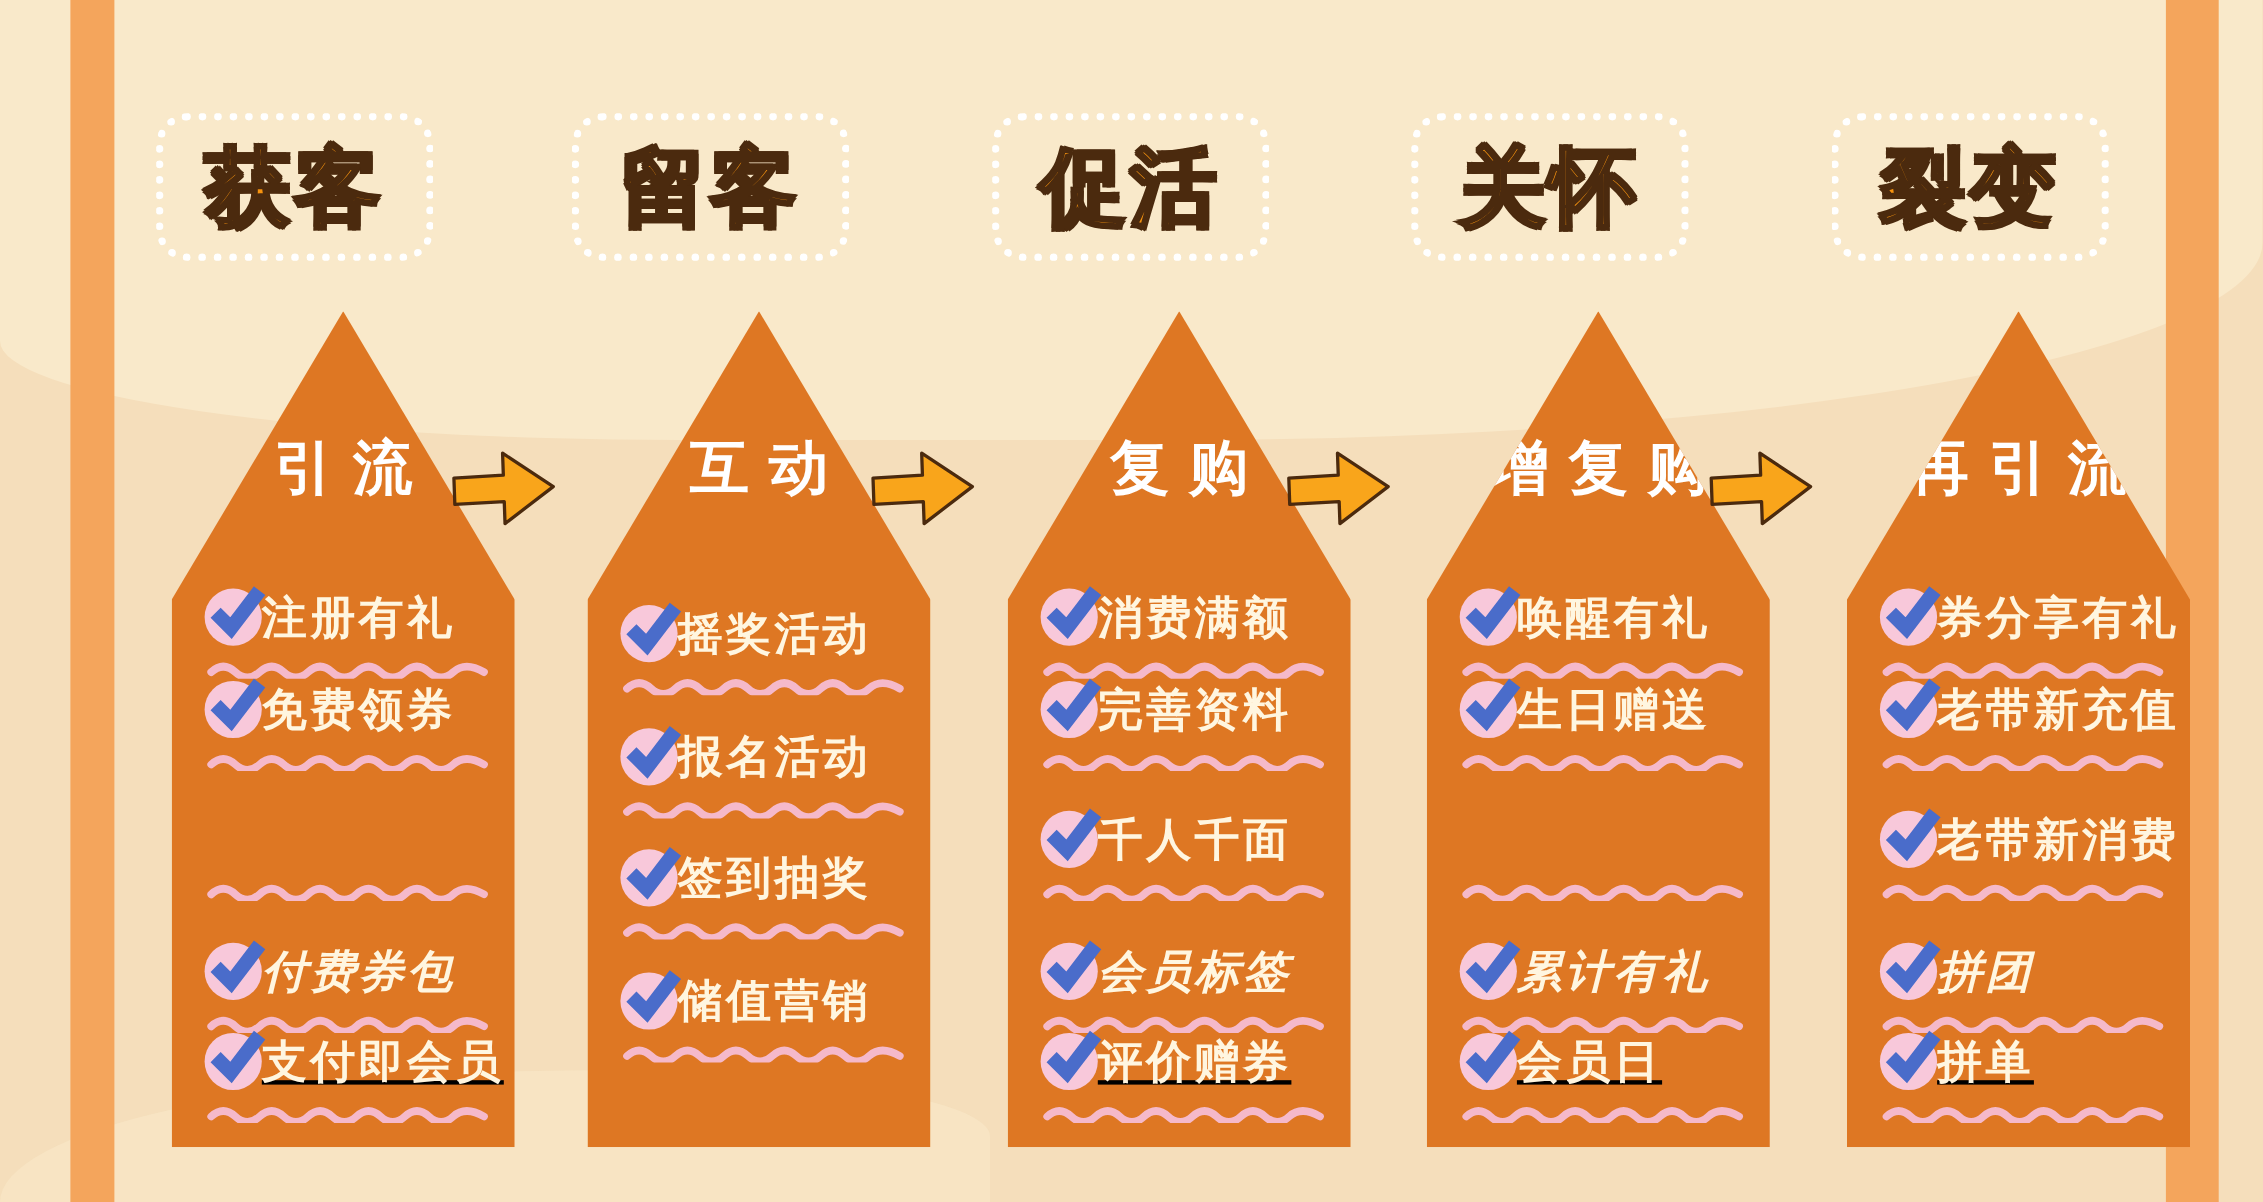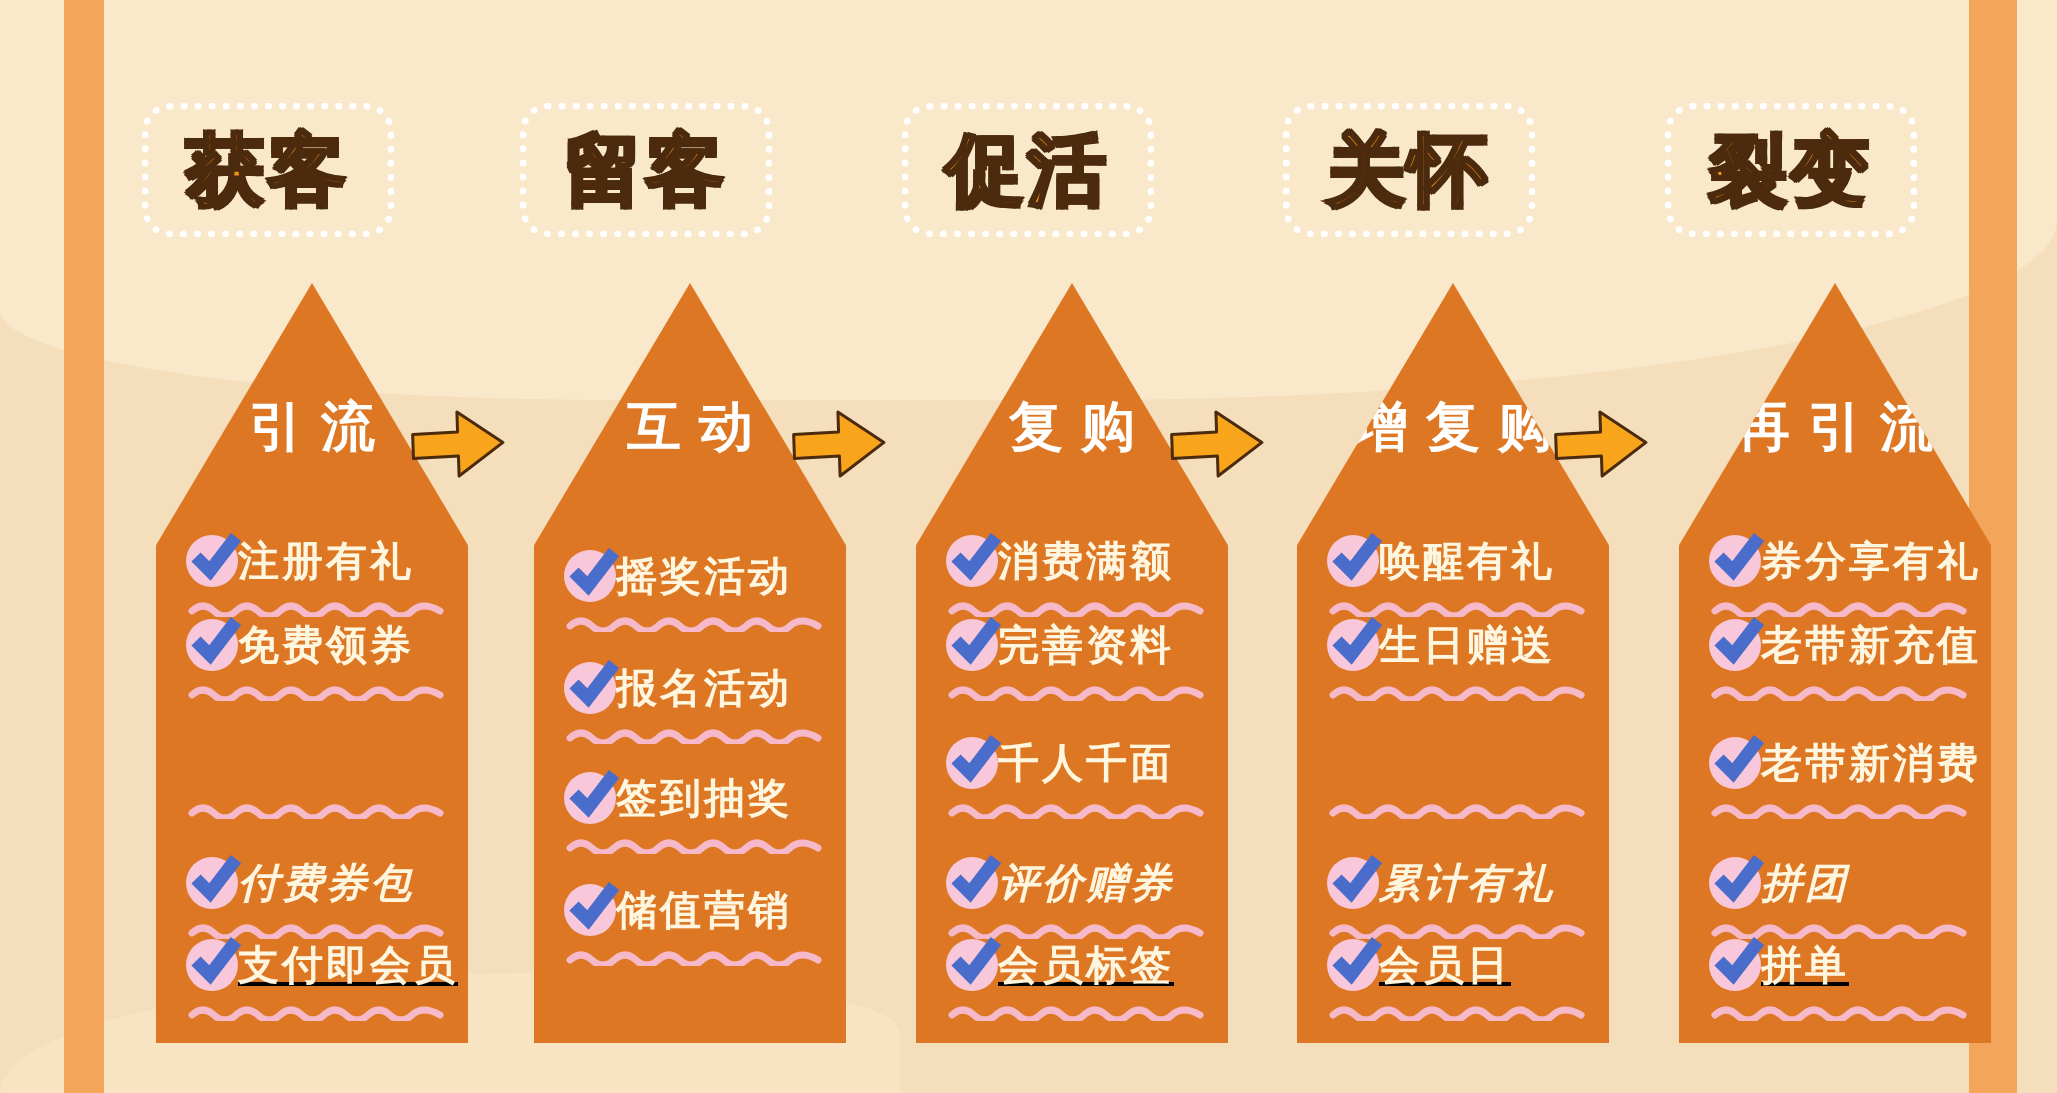--- a/index.html
+++ b/index.html
@@ -265,34 +265,34 @@
             <path d="M4,12 Q15,2 26,12 T48,12 T70,12 T92,12 T114,12 T136,12 T158,12 T180,12 T202,12 T224,12 T252,12" fill="none" stroke="var(--c-wave)" stroke-width="7" stroke-linecap="round"></path>
           </svg>
       </div>
       <div class="item">
         <div class="item-row">
           <span class="check">
               <svg width="58" height="58" viewBox="0 0 58 58">
                 <polyline points="10,32 24,46 50,12" fill="none" stroke="var(--c-check)" stroke-width="13"></polyline>
               </svg>
             </span>
+          <span class="item-label">会员标签</span>
+        </div>
+        <svg class="wave" viewBox="0 0 260 18" preserveAspectRatio="none">
+            <path d="M4,12 Q15,2 26,12 T48,12 T70,12 T92,12 T114,12 T136,12 T158,12 T180,12 T202,12 T224,12 T252,12" fill="none" stroke="var(--c-wave)" stroke-width="7" stroke-linecap="round"></path>
+          </svg>
+      </div>
+      <div class="item">
+        <div class="item-row">
+          <span class="check">
+              <svg width="58" height="58" viewBox="0 0 58 58">
+                <polyline points="10,32 24,46 50,12" fill="none" stroke="var(--c-check)" stroke-width="13"></polyline>
+              </svg>
+            </span>
           <span class="item-label">评价赠券</span>
-        </div>
-        <svg class="wave" viewBox="0 0 260 18" preserveAspectRatio="none">
-            <path d="M4,12 Q15,2 26,12 T48,12 T70,12 T92,12 T114,12 T136,12 T158,12 T180,12 T202,12 T224,12 T252,12" fill="none" stroke="var(--c-wave)" stroke-width="7" stroke-linecap="round"></path>
-          </svg>
-      </div>
-      <div class="item">
-        <div class="item-row">
-          <span class="check">
-              <svg width="58" height="58" viewBox="0 0 58 58">
-                <polyline points="10,32 24,46 50,12" fill="none" stroke="var(--c-check)" stroke-width="13"></polyline>
-              </svg>
-            </span>
-          <span class="item-label">会员标签</span>
         </div>
         <svg class="wave" viewBox="0 0 260 18" preserveAspectRatio="none">
             <path d="M4,12 Q15,2 26,12 T48,12 T70,12 T92,12 T114,12 T136,12 T158,12 T180,12 T202,12 T224,12 T252,12" fill="none" stroke="var(--c-wave)" stroke-width="7" stroke-linecap="round"></path>
           </svg>
       </div>
     </div>
   </div>
 
   <div class="column col-3">
     <div class="header-box">

